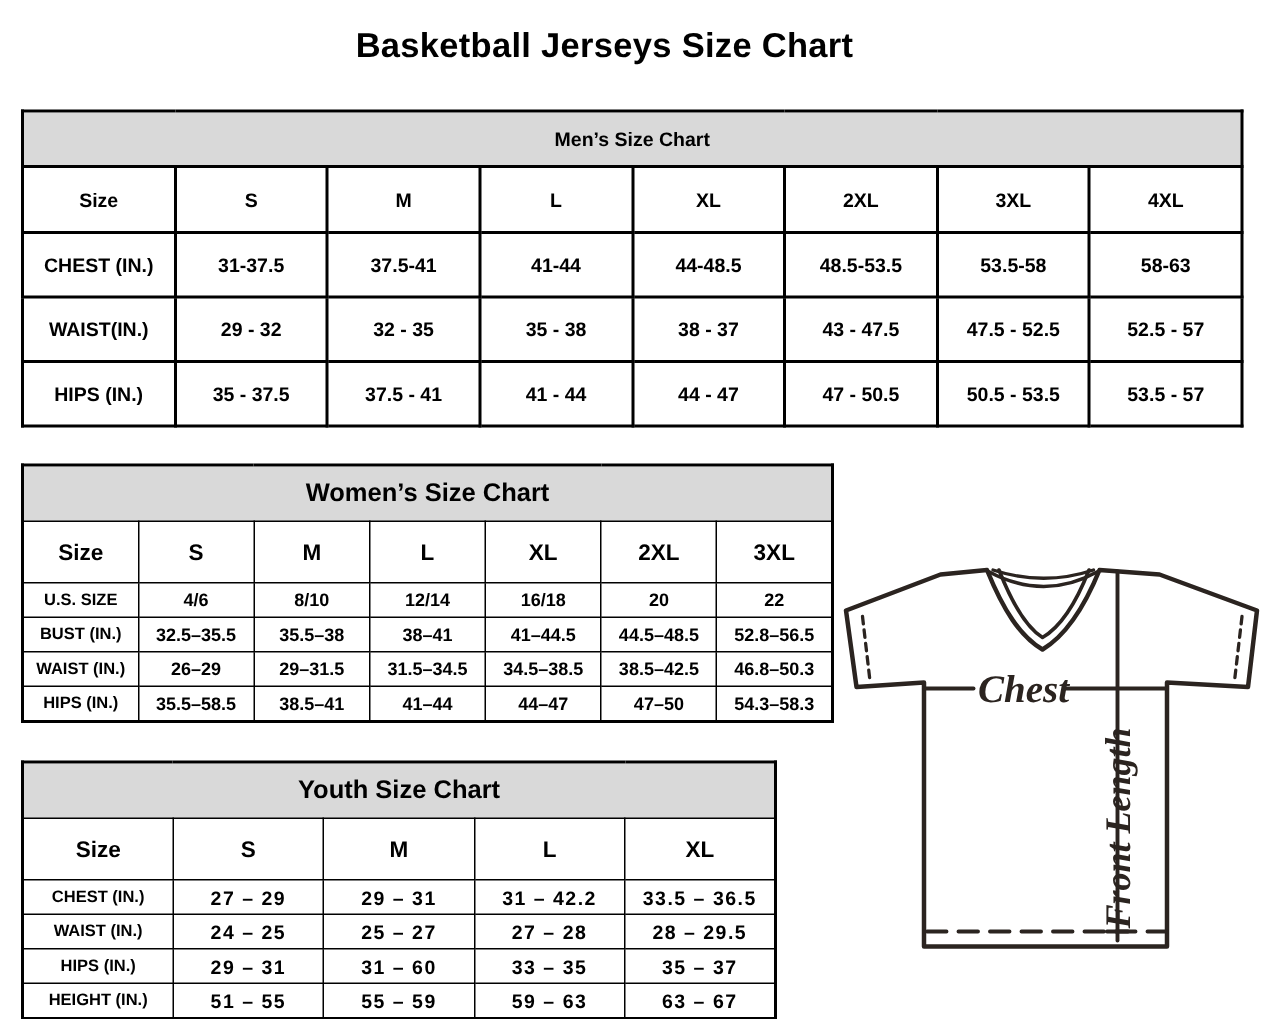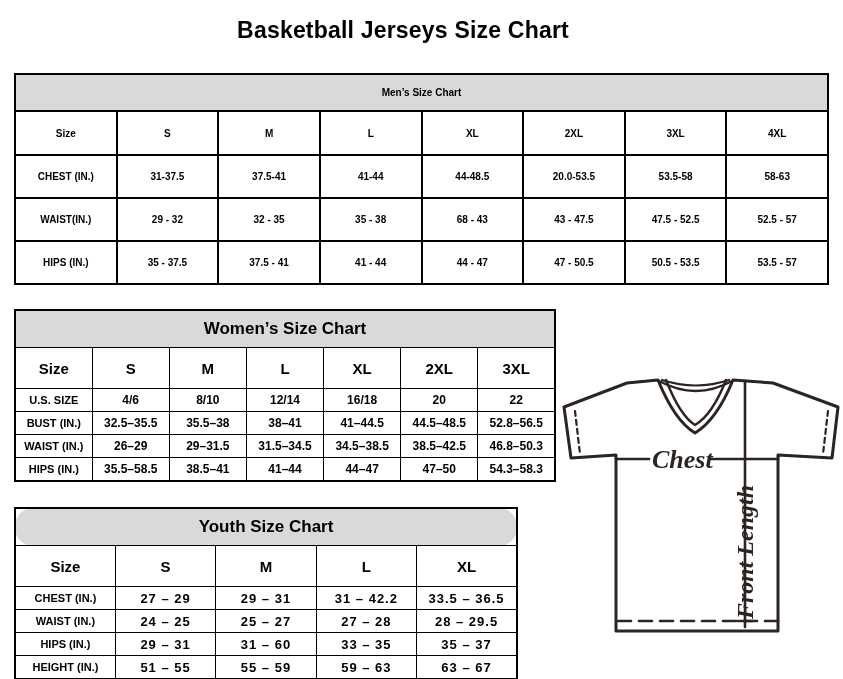--- a/index.html
+++ b/index.html
@@ -20,39 +20,39 @@
     width:100%; border-collapse:collapse; table-layout:fixed;
     font-family:"Liberation Sans", sans-serif; font-weight:bold; color:#000;
   }
   table.size-table th, table.size-table td {
     text-align:center; vertical-align:middle; padding:0; overflow:hidden; white-space:nowrap;
   }
   .band { background:#d9d9d9; font-size:17px; }
 
   
   #men table { border:2px solid #000; }
-  #men th, #men td { border:2px solid #000; font-size:10px; }
+  #men th, #men td { border:2px solid #000; font-size:13px; }
   #men .band { height:35px; }
   #men .head th { height:42px; }
   #men .datarow th, #men .datarow td { height:41px; }
   #men .rowlabel { width:117px; }
 
   
   #women table { border:2px solid #000; }
   #women th, #women td { border:1px solid #000; }
   #women .band { height:36px;text-align:center; }
   #women .head th { height:40px; font-size:15px; }
   #women .datarow th, #women .datarow td { height:22px; font-size:12px; }
   #women .rowlabel { width:89px; }
   #women .datarow .rowlabel { font-size:11px; }
 
   
   #youth table { border:2px solid #000; }
   #youth th, #youth td { border:1px solid #000; }
-  #youth .band { height:36px;border-radius:18px; }
+  #youth .band { height:36px; }
   #youth .head th { height:40px; font-size:15px; }
   #youth .datarow th, #youth .datarow td { height:22px; font-size:13px; letter-spacing:1px; }
   #youth .rowlabel { width:124px; }
   #youth .datarow .rowlabel { font-size:11px; letter-spacing:0; }
 
   #jersey { position:absolute; left:560px; top:366px; }
   #jersey text {
     font-family:"Liberation Serif", serif; font-style:italic; font-weight:bold;
   }
 
@@ -82,30 +82,30 @@
             <th>2XL</th>
             <th>3XL</th>
             <th>4XL</th>
           </tr>
           <tr class="datarow">
             <th class="rowlabel">CHEST (IN.)</th>
             <td>31-37.5</td>
             <td>37.5-41</td>
             <td>41-44</td>
             <td>44-48.5</td>
-            <td>20.0-53.5</td>
+            <td>48.5-53.5</td>
             <td>53.5-58</td>
             <td>58-63</td>
           </tr>
           <tr class="datarow">
             <th class="rowlabel">WAIST(IN.)</th>
             <td>29 - 32</td>
             <td>32 - 35</td>
             <td>35 - 38</td>
-            <td>68 - 43</td>
+            <td>38 - 37</td>
             <td>43 - 47.5</td>
             <td>47.5 - 52.5</td>
             <td>52.5 - 57</td>
           </tr>
           <tr class="datarow">
             <th class="rowlabel">HIPS (IN.)</th>
             <td>35 - 37.5</td>
             <td>37.5 - 41</td>
             <td>41 - 44</td>
             <td>44 - 47</td>

